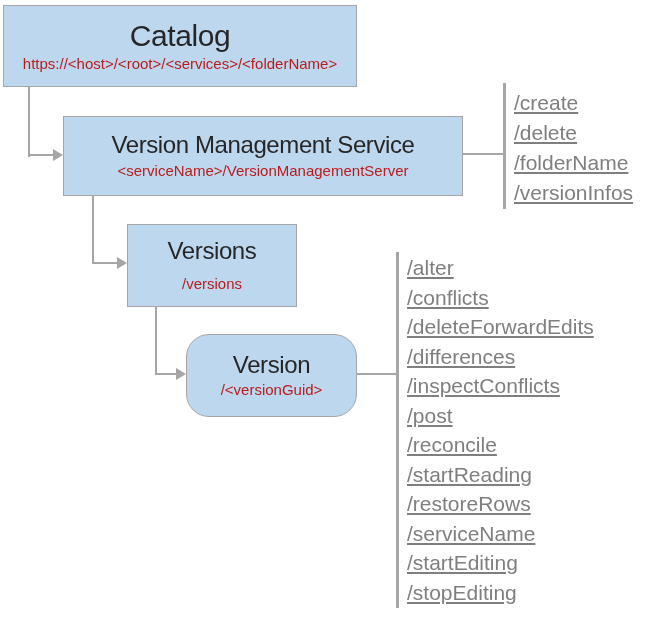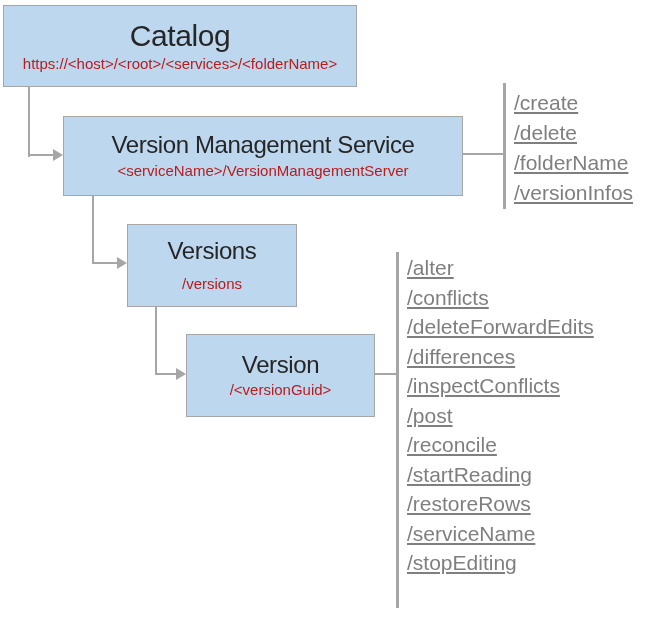--- a/index.html
+++ b/index.html
@@ -91,21 +91,21 @@
   <div class="node" style="left:63px; top:116px; width:400px; height:80px;">
     <div class="node-title">Version Management Service</div>
     <div class="node-subtitle">&lt;serviceName&gt;/VersionManagementServer</div>
   </div>
 
   <div class="node" style="left:127px; top:224px; width:170px; height:83px;gap:8px;">
     <div class="node-title">Versions</div>
     <div class="node-subtitle">/versions</div>
   </div>
 
-  <div class="node" style="left:186px; top:334px; width:189px; height:83px;">
+  <div class="node" style="left:186px; top:334px; width:171px; height:83px;border-radius:23px;">
     <div class="node-title">Version</div>
     <div class="node-subtitle">/&lt;versionGuid&gt;</div>
   </div>
 
   <div class="ops-list" style="left:514px; top:88px;text-decoration:underline;">
       <div class="op-item">/create</div>
       <div class="op-item">/delete</div>
       <div class="op-item">/folderName</div>
       <div class="op-item">/versionInfos</div>
     </div>
@@ -114,16 +114,17 @@
       <div class="op-item">/alter</div>
       <div class="op-item">/conflicts</div>
       <div class="op-item">/deleteForwardEdits</div>
       <div class="op-item">/differences</div>
       <div class="op-item">/inspectConflicts</div>
       <div class="op-item">/post</div>
       <div class="op-item">/reconcile</div>
       <div class="op-item">/startReading</div>
       <div class="op-item">/restoreRows</div>
       <div class="op-item">/serviceName</div>
+      <div class="op-item">/startEditing</div>
       <div class="op-item">/stopEditing</div>
     </div>
 
 </div>
 
 </body></html>

